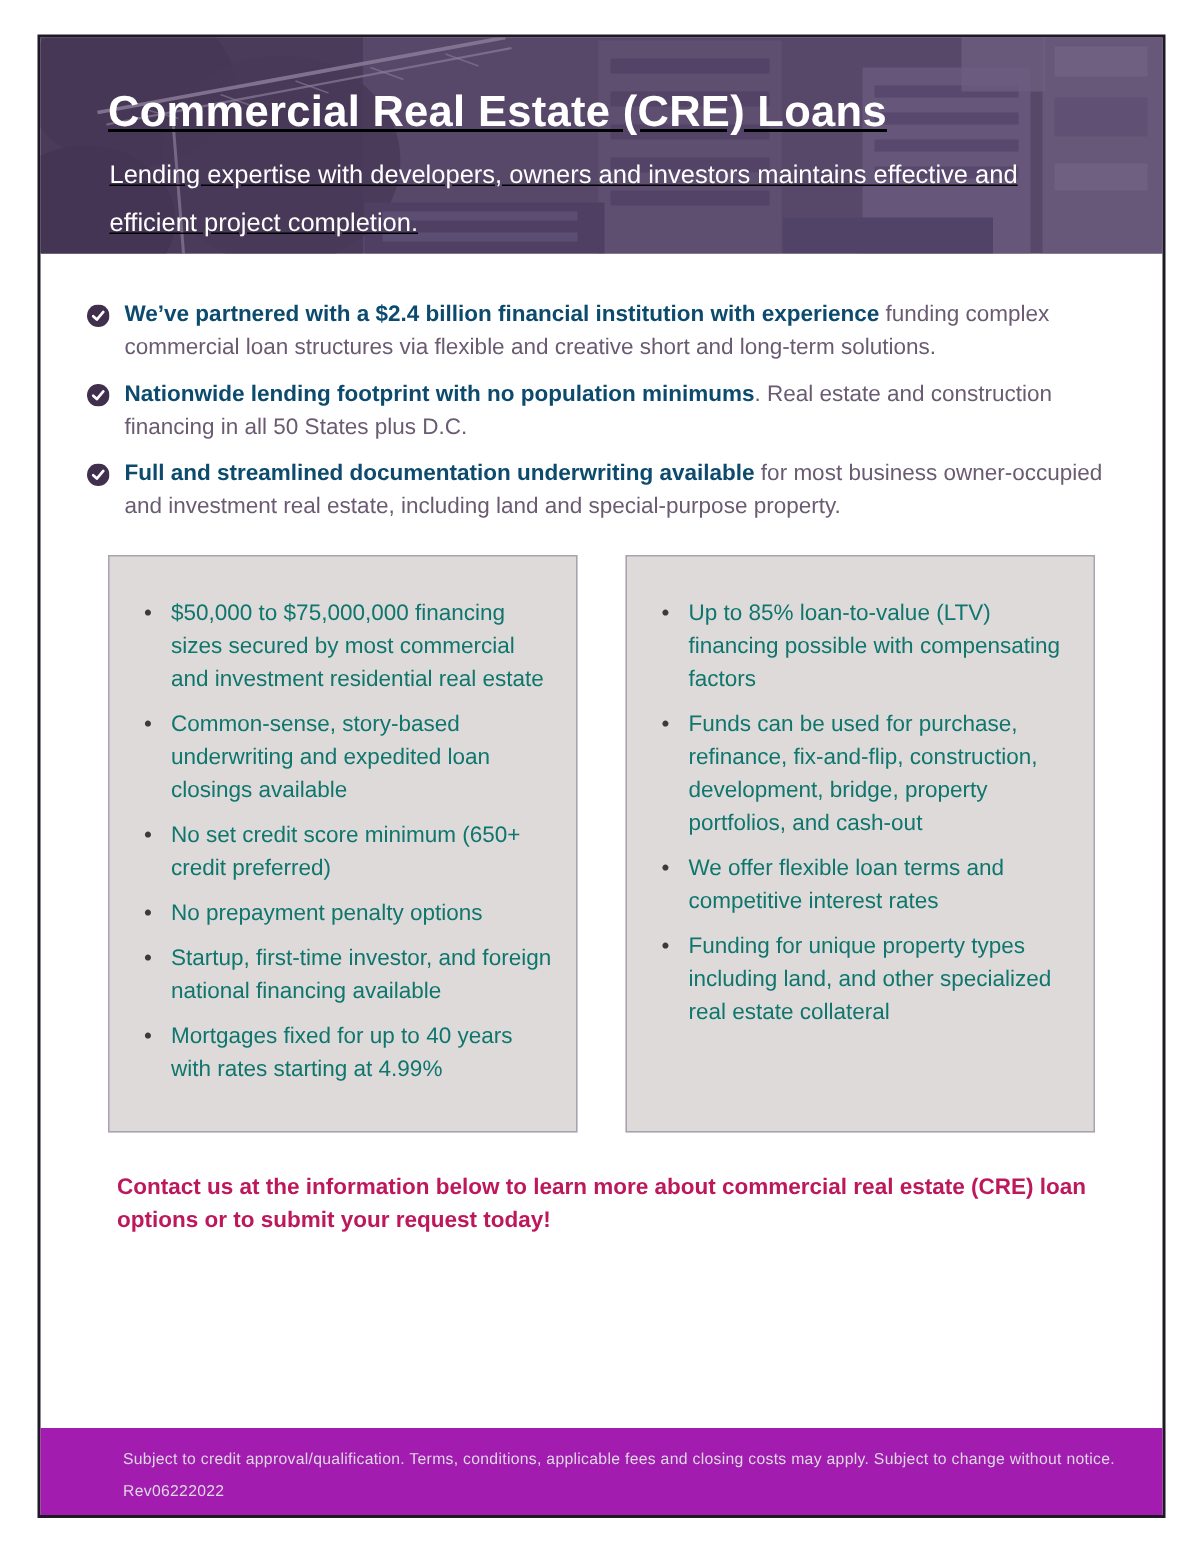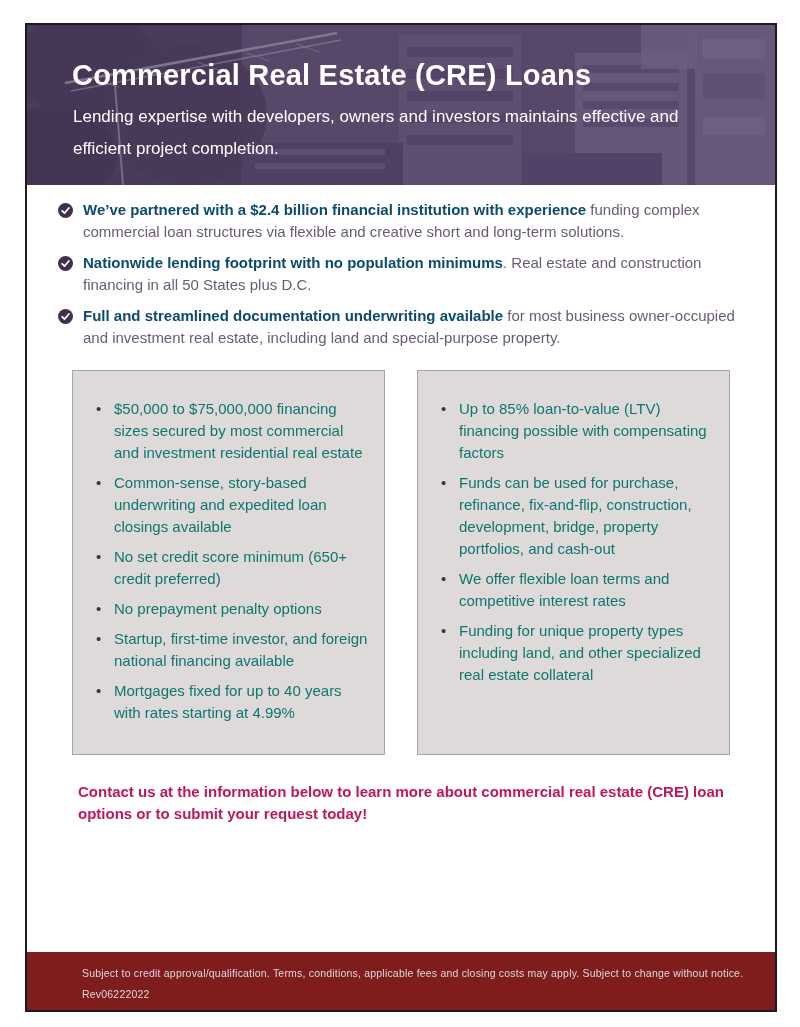--- a/index.html
+++ b/index.html
@@ -2,21 +2,21 @@
 <html><head>
 <meta charset="utf-8">
 <style>
   html,body{margin:0;padding:0;background:#ffffff;}
   body{font-family:"Liberation Sans", sans-serif; -webkit-font-smoothing:antialiased;}
   .page{position:relative;width:800px;height:1027px;background:#ffffff;overflow:hidden;}
   .frame{position:absolute;left:25px;top:23px;width:752px;height:989px;
          border:2px solid #1f1926;box-sizing:border-box;background:#ffffff;}
 
   
-  .hero{position:absolute;top:0;left:0;right:0;height:160px;overflow:hidden;background:#5b4d69;}
+  .hero{position:absolute;top:0;left:0;right:0;height:144px;overflow:hidden;background:#5b4d69;text-decoration:underline;}
   .hero svg{position:absolute;top:0;left:0;width:100%;height:100%;display:block;}
   .hero-text{position:relative;z-index:2;padding:34px 40px 0 45px;}
   .hero-text h1{margin:0;color:#ffffff;font-size:29px;font-weight:bold;letter-spacing:.2px;}
   .hero-text p{margin:9px 0 0 1px;color:#ffffff;font-size:17px;line-height:32px;max-width:632px;font-weight:400;}
 
   
   .intro{position:absolute;top:174px;left:31px;right:24px;}
   .intro-row{display:flex;align-items:flex-start;margin-bottom:9px;}
   .intro-row .chk{flex:0 0 15px;width:15px;height:15px;margin:4px 10px 0 0;}
   .intro-row p{margin:0;font-size:15px;line-height:22px;color:#6a5b72;max-width:660px;}
@@ -29,21 +29,21 @@
   .box ul{margin:0;padding:0;list-style:none;}
   .box li{position:relative;padding-left:19px;margin-bottom:8px;
           font-size:15px;line-height:22px;color:#0f766e;}
   .box li::before{content:"•";position:absolute;left:1px;top:0;color:#3a3a3a;}
 
   
   .contact{position:absolute;top:756px;left:51px;width:684px;margin:0;
            font-size:15px;line-height:22px;font-weight:bold;color:#be185d;}
 
   
-  .footer{position:absolute;left:0;right:0;bottom:0;height:58px;background:#7f1d1d;
+  .footer{position:absolute;left:0;right:0;bottom:0;height:58px;background:#a21caf;
           padding:11px 20px 0 55px;box-sizing:border-box;}
   .footer p{margin:0;color:#ded8e4;font-size:10.5px;line-height:21px;letter-spacing:.2px;font-weight:400;}
 </style>
 </head>
 <body>
 
 <div class="page">
   <div class="frame">
 
     <header class="hero">

